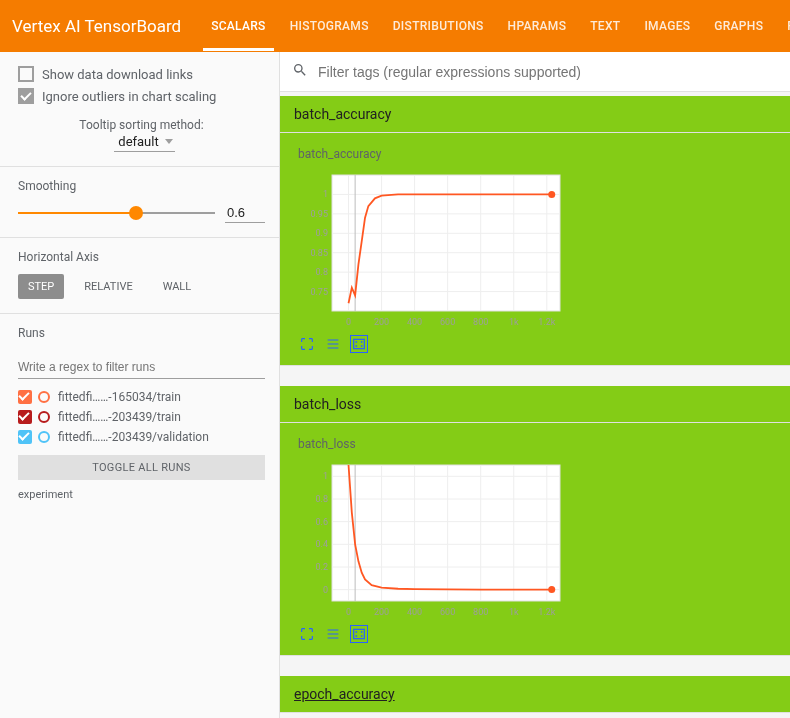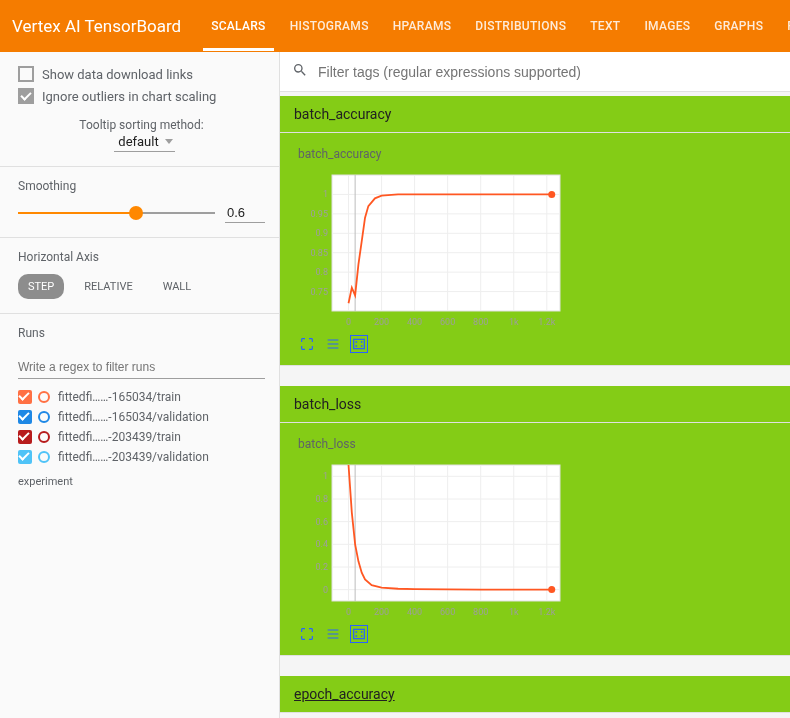--- a/index.html
+++ b/index.html
@@ -176,21 +176,21 @@
   .haxis-btn {
     padding: 6px 10px;
     font-size: 11px;
     color: var(--gray-text);
     background: transparent;
     cursor: pointer;
   }
   .haxis-btn.active {
     background: #8d8d8d;
     color: #fff;
-    border-radius: 10px;
+    border-radius: 2px;
   }
   
   .runs-filter {
     width: 100%;
     border: none;
     border-bottom: 1px solid var(--mid-gray);
     padding: 4px 0;
     margin: 6px 0 8px 0;
     font-size: 12px;
     background: transparent;
@@ -298,22 +298,22 @@
   .chart svg { width: 100%; height: 100%; }
 </style>
 </head>
 <body>
 
 <div class="header">
   <div class="header-title">Vertex AI TensorBoard</div>
   <div class="tabs" id="tabs-container">
       <div class="tab active">SCALARS</div>
       <div class="tab">HISTOGRAMS</div>
+      <div class="tab">DISTRIBUTIONS</div>
       <div class="tab">HPARAMS</div>
-      <div class="tab">DISTRIBUTIONS</div>
       <div class="tab">TEXT</div>
       <div class="tab">IMAGES</div>
       <div class="tab">GRAPHS</div>
       <div class="tab">PROFILE</div>
     </div>
 </div>
 
 <div class="body">
 
   <div class="sidebar">
@@ -357,35 +357,31 @@
 
     <div class="sb-section-label">Runs</div>
     <input class="runs-filter" placeholder="Write a regex to filter runs" style="">
     <div id="runs-container">
         <div class="run-row">
           <span class="run-cb" style="background: rgb(255, 112, 67);"></span>
           <span class="run-circle" style="border-color: rgb(255, 112, 67);"></span>
           <span>fittedfi……-165034/train</span>
         </div>
         <div class="run-row">
-          <span class="run-cb" style="background: rgb(30, 136, 229);"></span>
-          <span class="run-circle" style="border-color: rgb(30, 136, 229);"></span>
-          <span>fittedfi……-165034/validation</span>
-        </div>
-        <div class="run-row">
           <span class="run-cb" style="background: rgb(183, 28, 28);"></span>
           <span class="run-circle" style="border-color: rgb(183, 28, 28);"></span>
           <span>fittedfi……-203439/train</span>
         </div>
         <div class="run-row">
           <span class="run-cb" style="background: rgb(79, 195, 247);"></span>
           <span class="run-circle" style="border-color: rgb(79, 195, 247);"></span>
           <span>fittedfi……-203439/validation</span>
         </div>
       </div>
+    <div class="toggle-all">TOGGLE ALL RUNS</div>
     <div class="experiment">experiment</div>
   </div>
 
   <div class="main">
     <div class="search-row">
       <span class="search-icon">
         <svg viewBox="0 0 24 24">
             <path d="M15.5 14h-.79l-.28-.27A6.471 6.471 0 0016 9.5 6.5 6.5 0 109.5 16a6.471 6.471 0 004.23-1.57l.27.28v.79l5 4.99L20.49 19l-4.99-5zM9.5 14A4.5 4.5 0 1114 9.5 4.505 4.505 0 019.5 14z"></path>
           </svg>
       </span>

